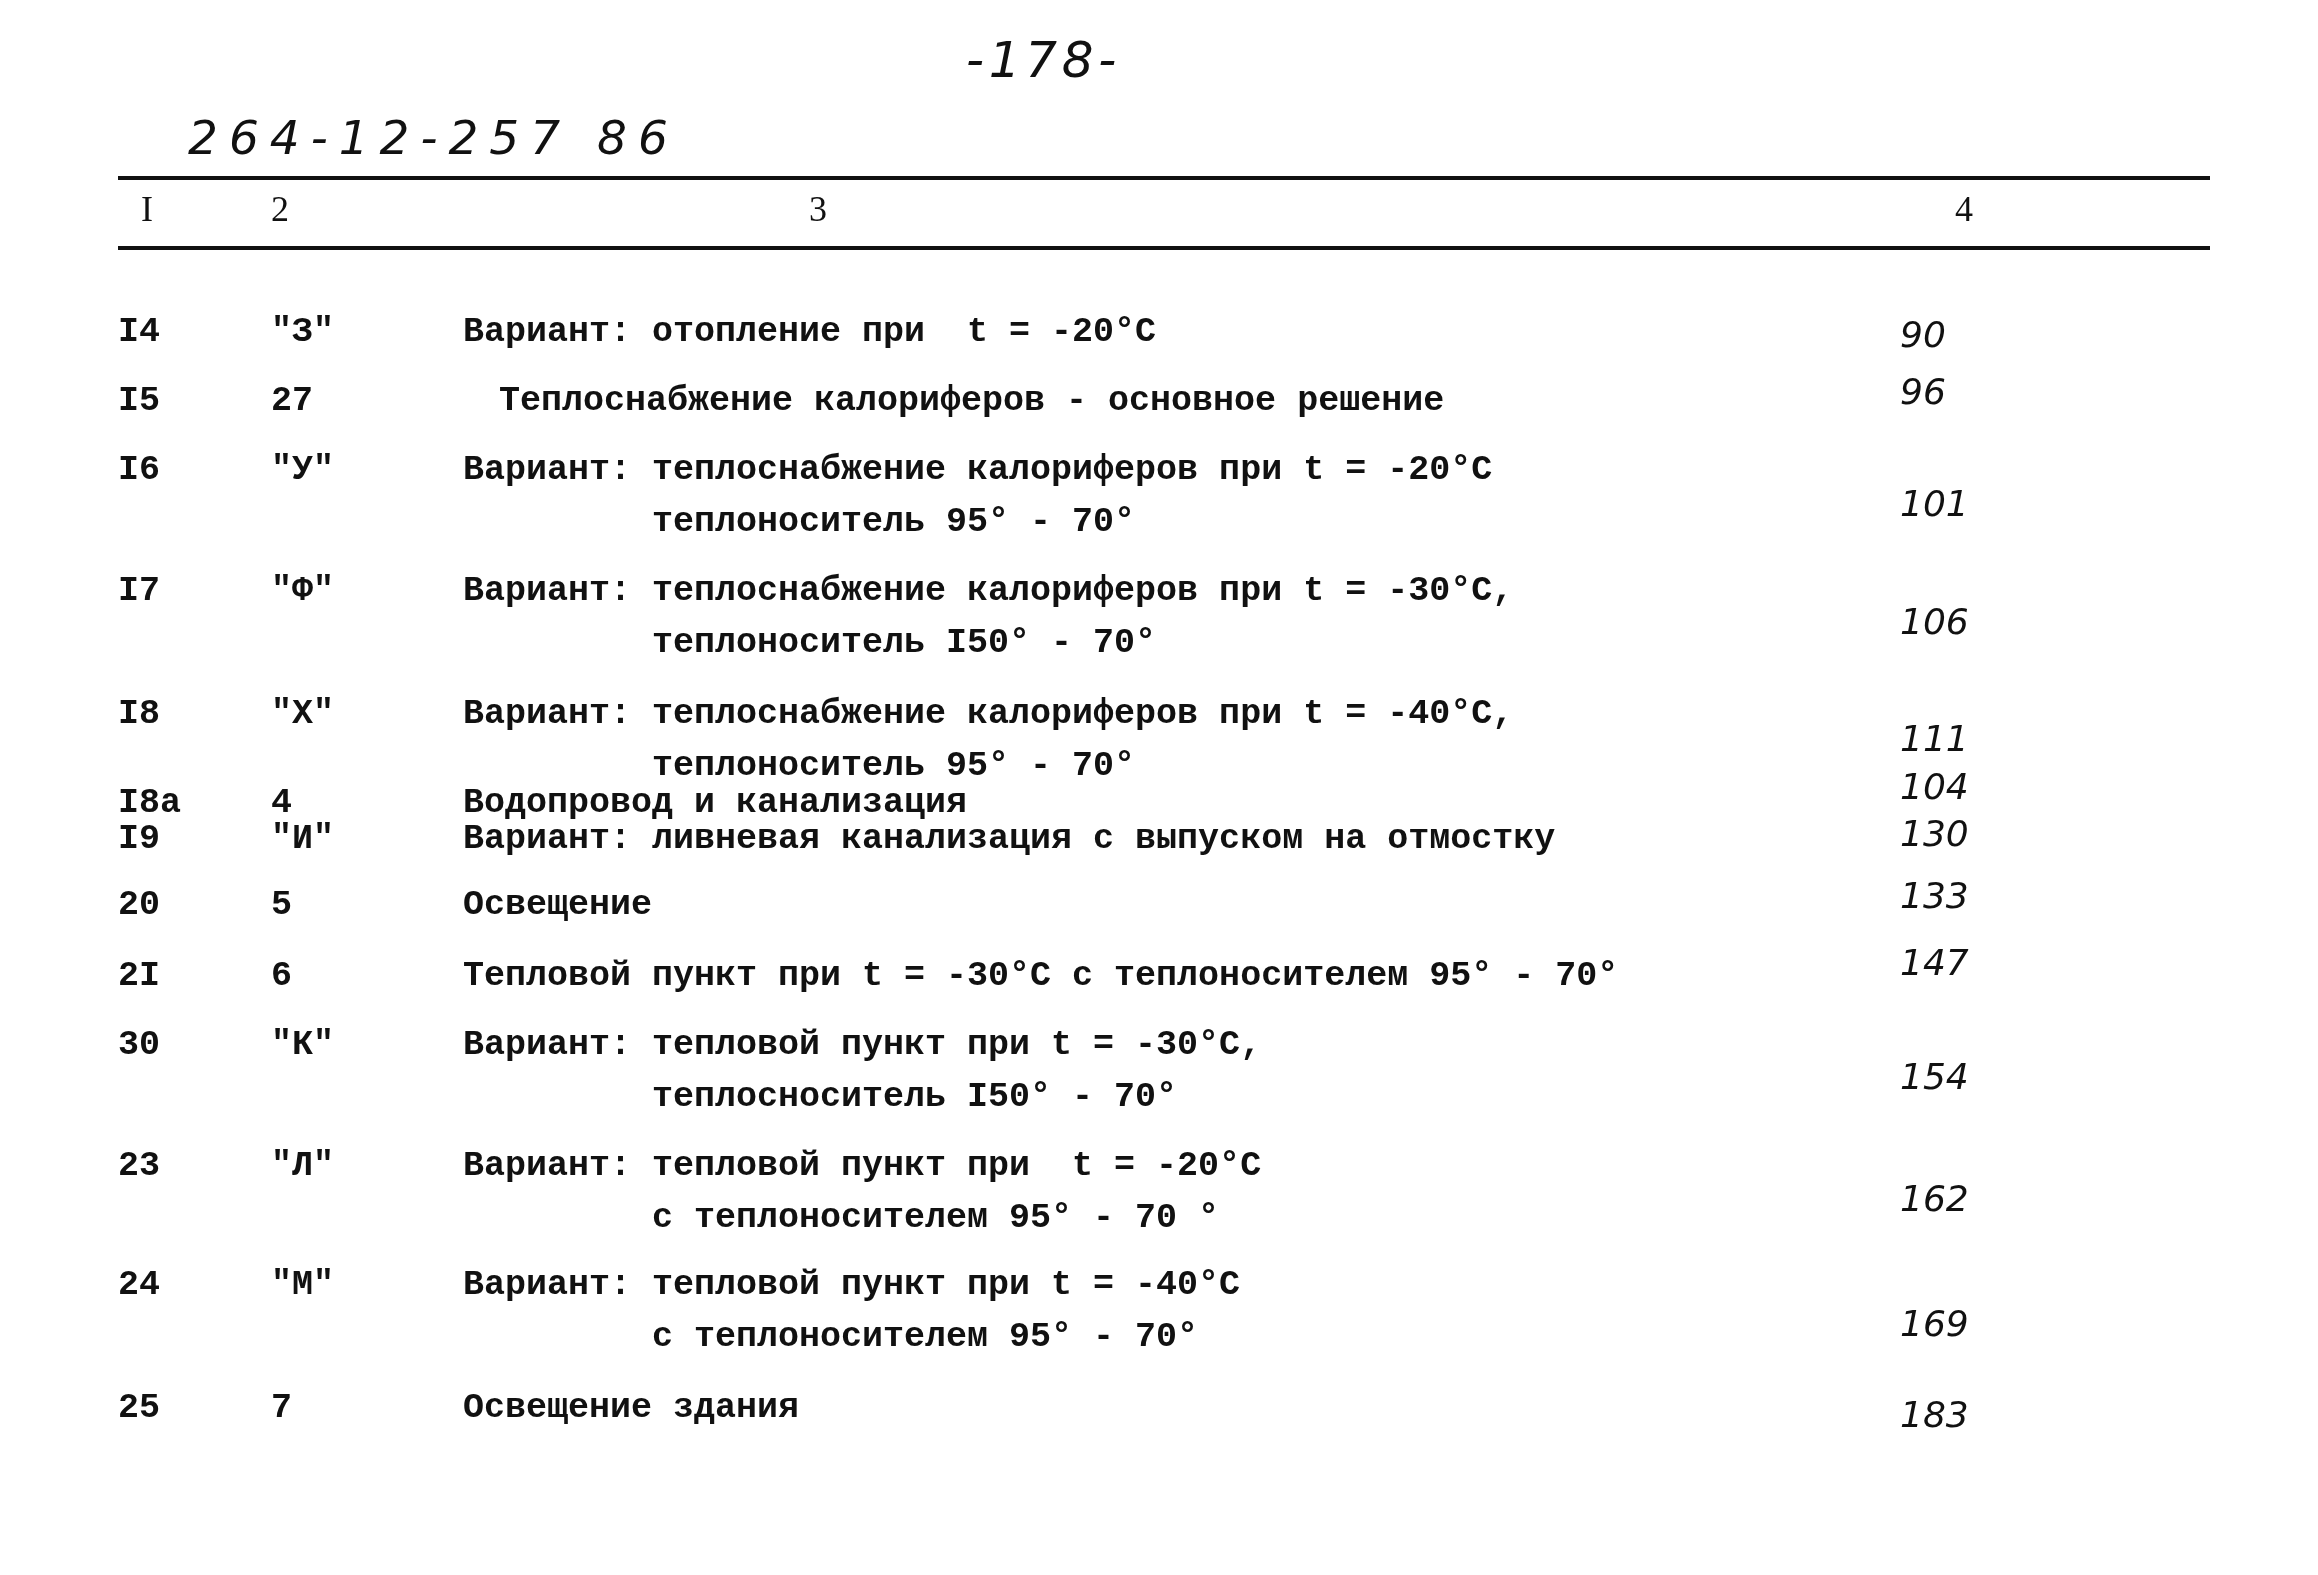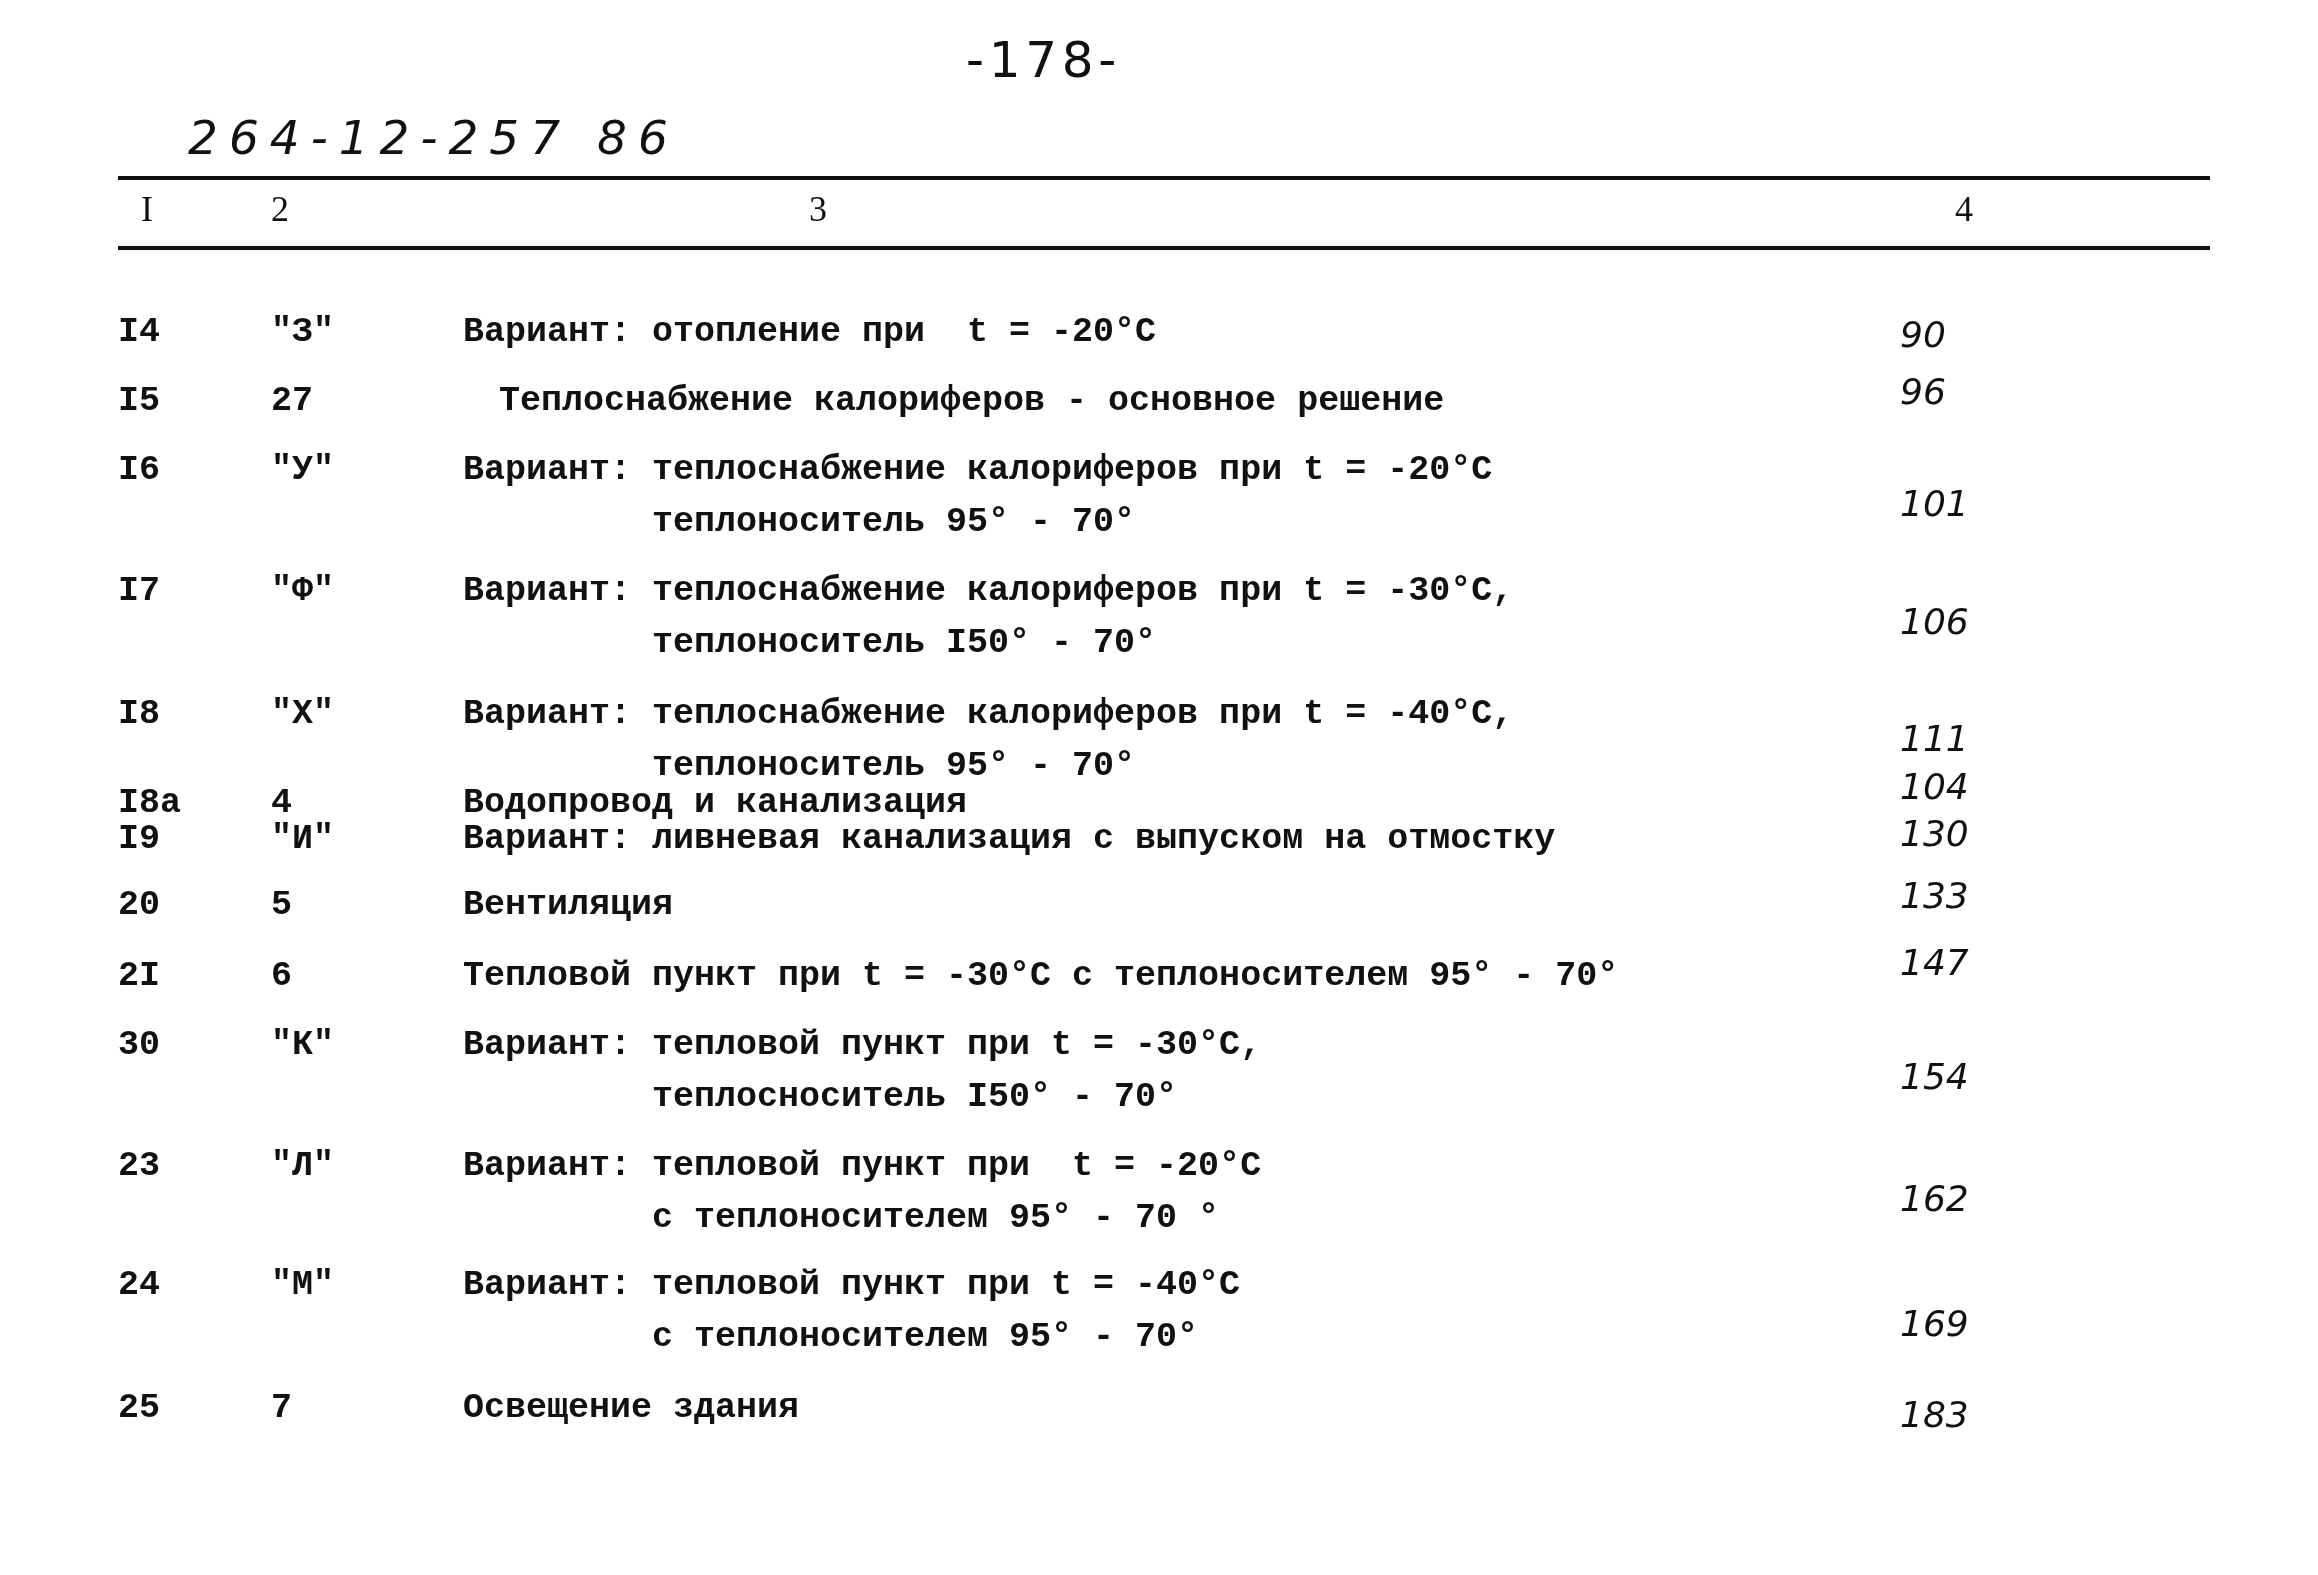--- a/index.html
+++ b/index.html
@@ -1,17 +1,17 @@
 <!DOCTYPE html>
 <html style="font-size:12.6px"><head>
 <meta charset="utf-8">
 <style>
   html, body { margin:0; padding:0; background:#ffffff; }
   body { width:2319px; height:1576px; position:relative; overflow:hidden; color:#111; }
-  .page-num { position:absolute; left:966px; top:31px; font-family:"DejaVu Sans", sans-serif; font-size:50px; letter-spacing:4.7px; }
+  .page-num { position:absolute; left:966px; top:31px; font-family:"DejaVu Sans", sans-serif; font-style:italic; font-size:50px; letter-spacing:4.7px; }
   .doc-code { position:absolute; left:188px; top:110px; font-family:"DejaVu Sans", sans-serif; font-style:italic; font-size:47px; letter-spacing:11px; }
   .rule { position:absolute; left:118px; width:2092px; height:3.9px; background:#111; }
   .rule.top { top:176px; }
   .rule.mid { top:246px; }
   .hdr { position:absolute; top:188px; font-family:"Liberation Serif", serif; font-size:36px; }
   .row { position:absolute; font-family:"Liberation Mono", monospace; font-weight:bold; font-size:35px; line-height:52px; }
   .c1 { left:118px; }
   .c2 { left:271px; }
   .c3 { left:463px; white-space:pre; }
   .c4 { position:absolute; left:1900px; font-family:"DejaVu Sans", sans-serif; font-style:italic; font-size:36px; }
@@ -73,21 +73,21 @@
     </div>
     <div>
       <div class="row c1" style="top: 813px;">I9</div>
       <div class="row c2" style="top: 813px;">"И"</div>
       <div class="row c3" style="top: 813px;">Вариант: ливневая канализация с выпуском на отмостку</div>
       <div class="c4" style="top: 813px;">130</div>
     </div>
     <div>
       <div class="row c1" style="top: 879px;">20</div>
       <div class="row c2" style="top: 879px;">5</div>
-      <div class="row c3" style="top: 879px;">Вентиляция</div>
+      <div class="row c3" style="top: 879px;">Освещение</div>
       <div class="c4" style="top: 875px;">133</div>
     </div>
     <div>
       <div class="row c1" style="top: 950px;">2I</div>
       <div class="row c2" style="top: 950px;">6</div>
       <div class="row c3" style="top: 950px;">Тепловой пункт при t = -30°С с теплоносителем 95° - 70°</div>
       <div class="c4" style="top: 942px;">147</div>
     </div>
     <div>
       <div class="row c1" style="top: 1019px;">30</div>

